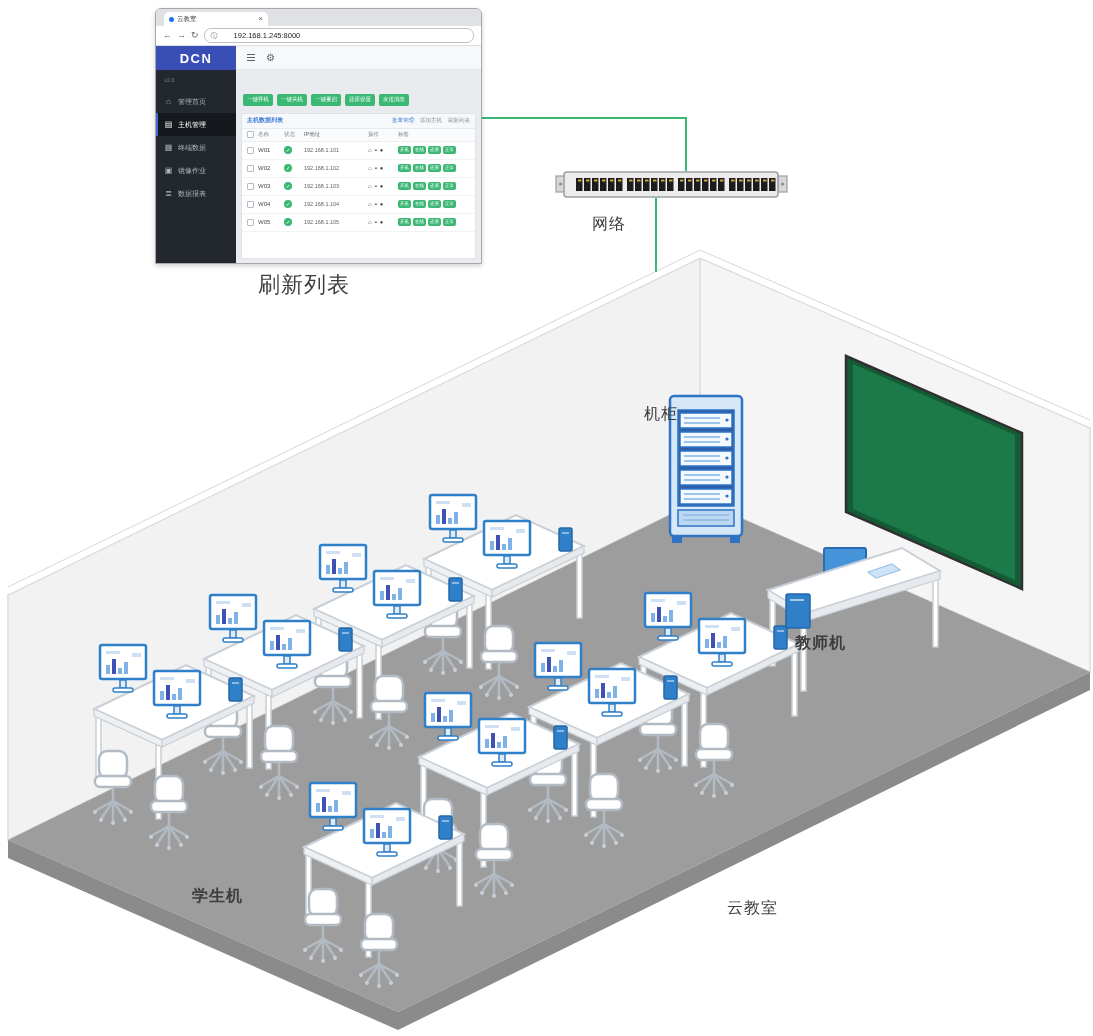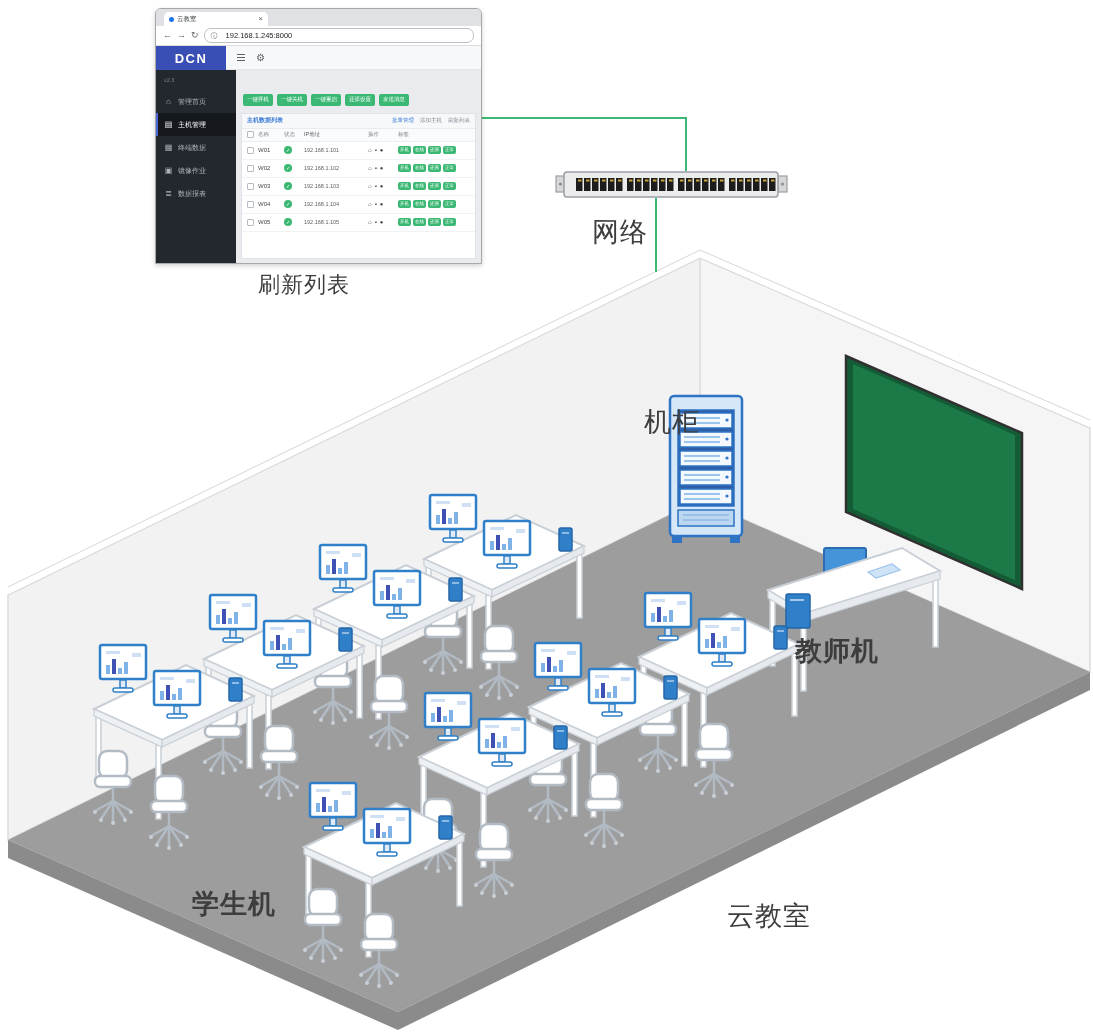--- a/index.html
+++ b/index.html
@@ -1,38 +1,38 @@
 <!DOCTYPE html>
 <html><head>
 <meta charset="utf-8">
 <style>
   html,body{margin:0;padding:0;background:#ffffff;font-family:"Liberation Sans",sans-serif;}
   .scene{position:relative;width:1093px;height:1036px;background:#ffffff;overflow:hidden;}
   .scene-svg{position:absolute;left:0;top:0;z-index:1;}
 
   
-  .scene-label{position:absolute;z-index:5;color:#3d3d3d;font-size:27px;letter-spacing:1px;white-space:nowrap;}
+  .scene-label{position:absolute;z-index:5;color:#3d3d3d;font-size:16px;letter-spacing:1px;white-space:nowrap;}
 
   
   .browser{position:absolute;left:155px;top:8px;width:325px;height:254px;z-index:4;
     background:#fff;border:1px solid #a7a7a7;border-radius:6px 6px 0 0;
     box-shadow:0 2px 5px rgba(0,0,0,.18);display:flex;flex-direction:column;}
   .tab-bar{height:17px;background:#dfe1e5;border-radius:5px 5px 0 0;display:flex;align-items:flex-end;padding-left:8px;flex:none;}
   .tab{width:94px;height:14px;background:#fff;border-radius:5px 5px 0 0;display:flex;align-items:center;gap:3px;padding:0 5px;}
   .favicon{width:5px;height:5px;border-radius:50%;background:#1a73e8;flex:none;}
   .tab-title{flex:1;font-size:6.5px;color:#3c4043;white-space:nowrap;overflow:hidden;}
   .tab-close{font-size:8px;color:#5f6368;line-height:1;}
   .nav-bar{height:19px;background:#fff;border-bottom:1px solid #dadce0;display:flex;align-items:center;gap:5px;padding:0 7px;flex:none;}
   .nav-ico{font-size:9px;color:#5f6368;line-height:1;}
-  .url-box{flex:1;height:13px;border:1px solid #bdc1c6;border-radius:7px;display:flex;align-items:center;gap:8px;padding:0 6px;}
+  .url-box{flex:1;height:13px;border:1px solid #bdc1c6;border-radius:7px;display:flex;align-items:center;gap:16px;padding:0 6px;}
   .url-info{font-size:7px;color:#5f6368;line-height:1;}
   .url-text{font-size:7.5px;color:#202124;white-space:nowrap;overflow:hidden;}
   .app{flex:1;display:flex;flex-direction:column;min-height:0;}
   .app-top{height:24px;display:flex;flex:none;}
-  .logo{width:70px;background:#3a4fb5;color:#fff;font-weight:bold;font-size:13px;letter-spacing:1.5px;display:flex;align-items:center;justify-content:center;}
+  .logo{width:80px;background:#3a4fb5;color:#fff;font-weight:bold;font-size:13px;letter-spacing:1.5px;display:flex;align-items:center;justify-content:center;}
   .topbar{flex:1;background:#f7f8fa;border-bottom:1px solid #e3e5e8;display:flex;align-items:center;gap:11px;padding-left:11px;}
   .hamburger-icon{display:flex;flex-direction:column;gap:1.5px;}
   .hamburger-icon i{display:block;width:8px;height:1.2px;background:#5c6066;}
   .gear{font-size:10px;color:#5c6066;line-height:1;}
   .app-body{flex:1;display:flex;min-height:0;}
   .sidebar{width:80px;background:#23272e;display:flex;flex-direction:column;flex:none;}
   .side-sub{height:20px;display:flex;align-items:center;padding:0 8px;color:#7b828c;font-size:5.5px;}
   .side-item{height:23px;display:flex;align-items:center;gap:5px;padding-left:8px;color:#aeb4bd;font-size:7px;}
   .side-item .si{width:9px;text-align:center;font-size:8px;}
   .side-item.active{background:#15181d;color:#ffffff;border-left:2px solid #4a66d8;padding-left:6px;}

